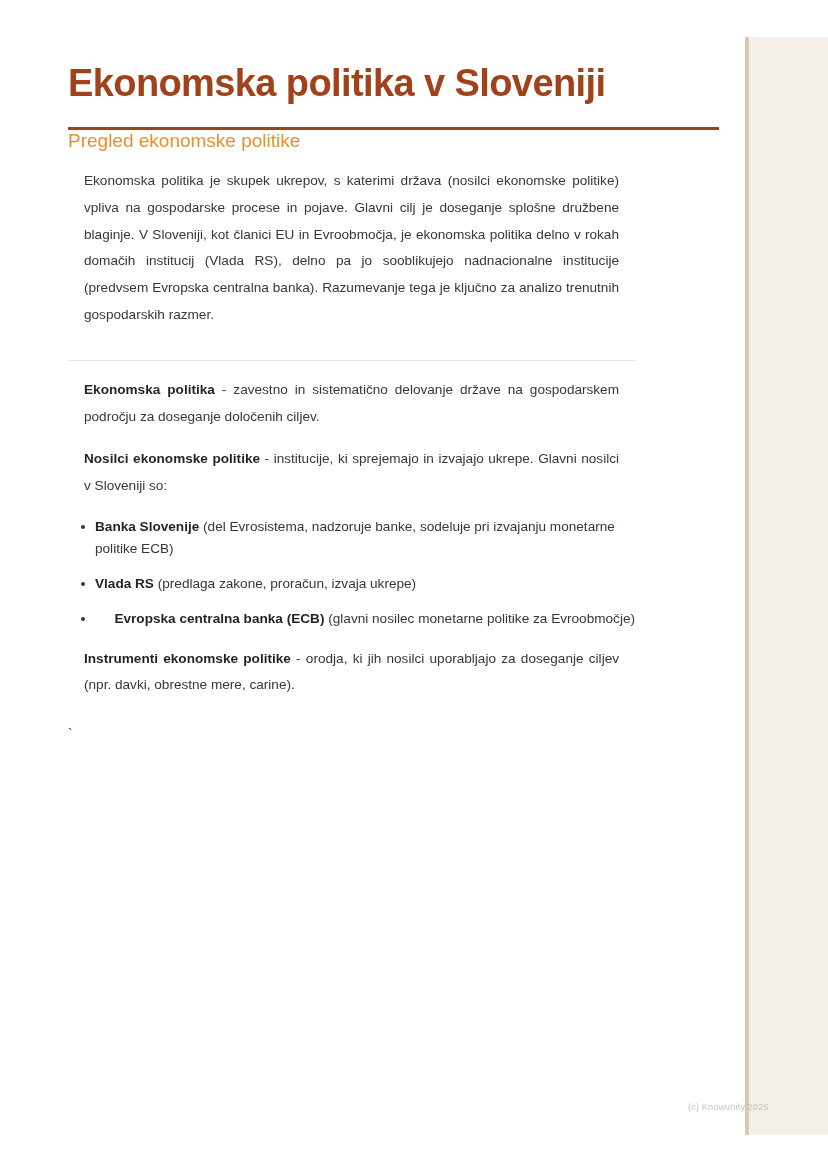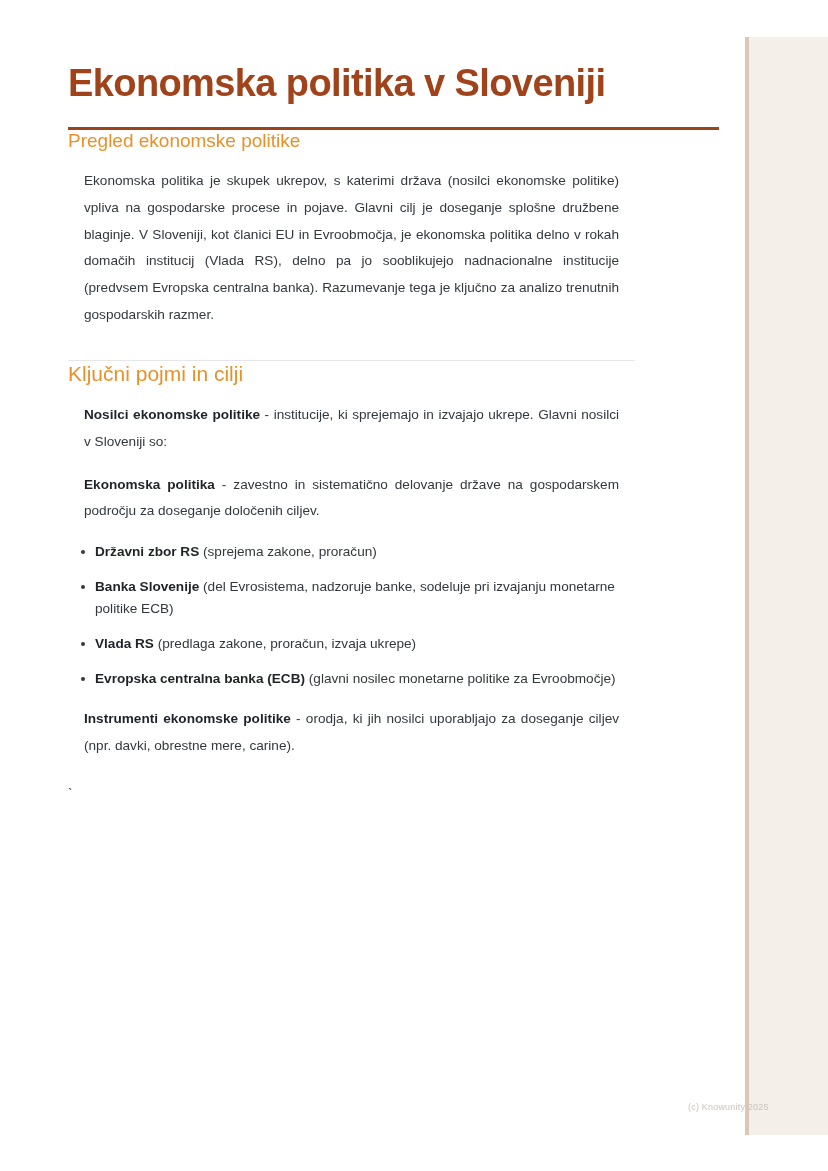--- a/index.html
+++ b/index.html
@@ -95,21 +95,21 @@
     padding: 0;
   }
   ul.bullet-list li {
     position: relative;
     padding-left: 27px;
     font-size: 13.6px;
     line-height: 1.62;
     color: #33383d;
     margin-bottom: 13px;
   }
-  ul.bullet-list li:last-child { margin-bottom: 16px; }
+  ul.bullet-list li:last-child { margin-bottom: 16px; text-align: right; }
   ul.bullet-list li::before {
     content: "";
     position: absolute;
     left: 13px;
     top: 9px;
     width: 4px;
     height: 4px;
     border-radius: 50%;
     background: #33383d;
   }
@@ -148,34 +148,30 @@
   <div class="content">
 
     <h1 class="doc-title">Ekonomska politika v Sloveniji</h1>
     <div class="title-rule"></div>
 
     <h2 class="section-heading h-size-1 sec-gap-top-1">Pregled ekonomske politike</h2>
     <p class="body-text para-gap">Ekonomska politika je skupek ukrepov, s katerimi država (nosilci ekonomske politike) vpliva na gospodarske procese in pojave. Glavni cilj je doseganje splošne družbene blaginje. V Sloveniji, kot članici EU in Evroobmočja, je ekonomska politika delno v rokah domačih institucij (Vlada RS), delno pa jo sooblikujejo nadnacionalne institucije (predvsem Evropska centralna banka). Razumevanje tega je ključno za analizo trenutnih gospodarskih razmer.</p>
 
     <hr class="divider">
 
-    <h2 class="section-heading h-size-2 sec-gap-top-2">Ključni pojmi in cilji</h2>
+
+    <p class="body-text para-gap">
+      <span class="term-bold">Ekonomska politika</span><span> - zavestno in sistematično delovanje države na gospodarskem področju za doseganje določenih ciljev.</span>
+    </p>
 
     <p class="body-text para-gap">
       <span class="term-bold">Nosilci ekonomske politike</span><span> - institucije, ki sprejemajo in izvajajo ukrepe. Glavni nosilci v Sloveniji so:</span>
     </p>
 
-    <p class="body-text para-gap">
-      <span class="term-bold">Ekonomska politika</span><span> - zavestno in sistematično delovanje države na gospodarskem področju za doseganje določenih ciljev.</span>
-    </p>
-
     <ul class="bullet-list">
-      <li>
-        <span class="lead-bold">Državni zbor RS</span><span> (sprejema zakone, proračun)</span>
-      </li>
       <li>
         <span class="lead-bold">Banka Slovenije</span><span> (del Evrosistema, nadzoruje banke, sodeluje pri izvajanju monetarne politike ECB)</span>
       </li>
       <li>
         <span class="lead-bold">Vlada RS</span><span> (predlaga zakone, proračun, izvaja ukrepe)</span>
       </li>
       <li>
         <span class="lead-bold">Evropska centralna banka (ECB)</span><span> (glavni nosilec monetarne politike za Evroobmočje)</span>
       </li>
     </ul>

